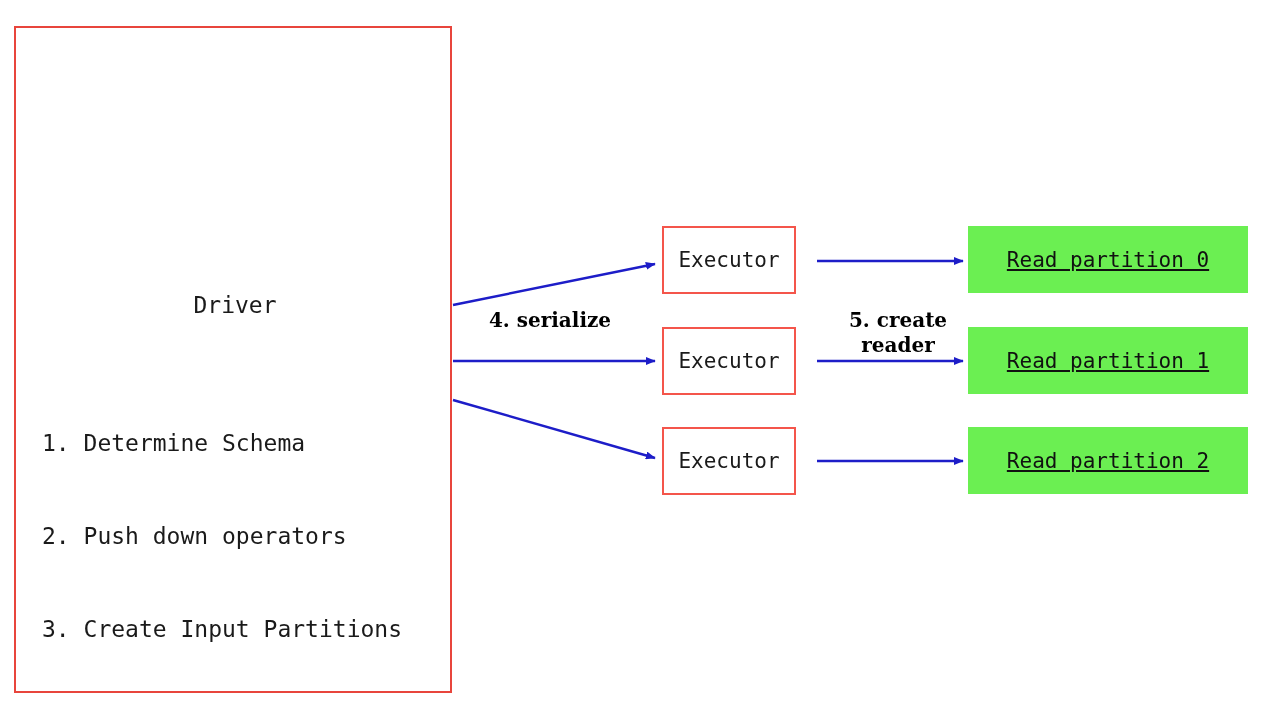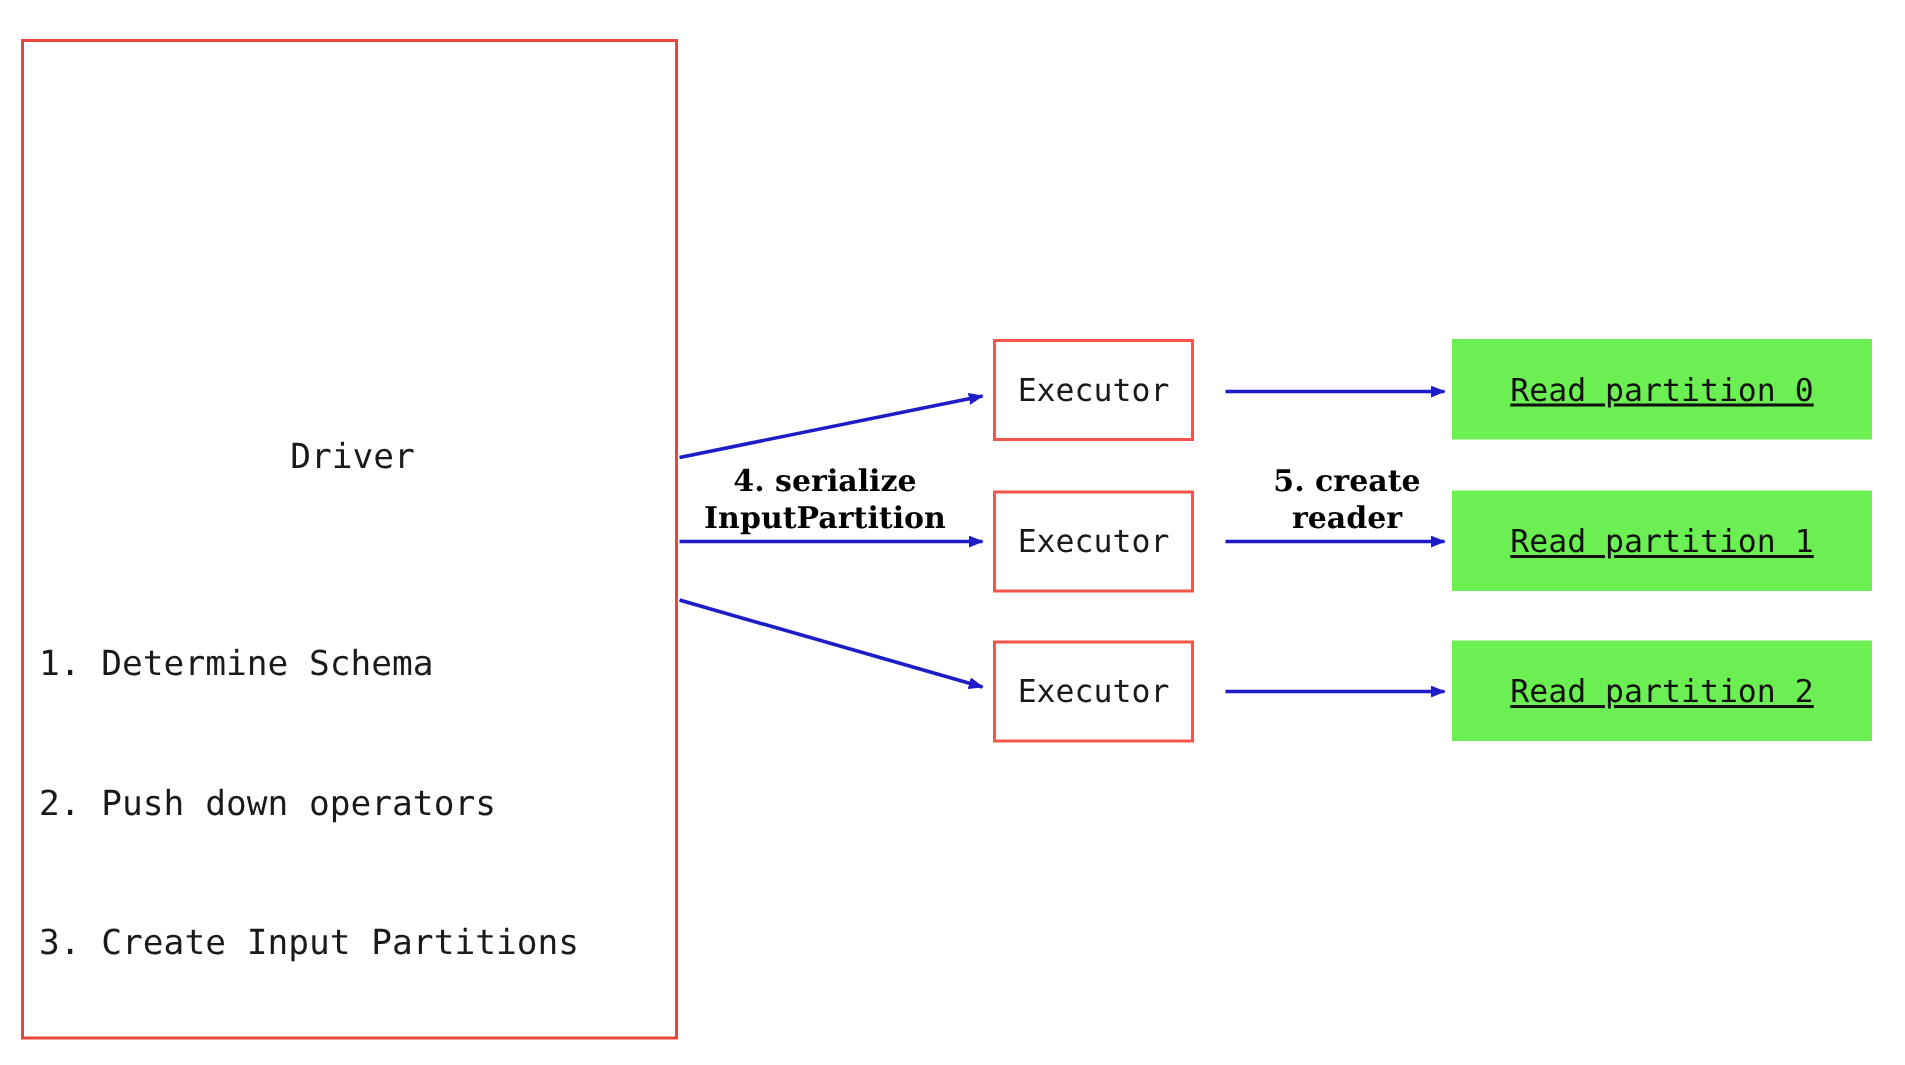--- a/index.html
+++ b/index.html
@@ -44,21 +44,21 @@
     width: 438px;
     text-align: center;
     font-family: "DejaVu Sans Mono", "Liberation Mono", monospace;
     font-size: 23px;
     color: #1a1a1a;
     letter-spacing: 0px;
     margin-top: 12px;
   }
   .driver-steps {
     position: absolute;
-    left: 10px;
+    left: 26px;
     top: 338px;
     width: 420px;
     font-family: "DejaVu Sans Mono", "Liberation Mono", monospace;
     font-size: 23px;
     line-height: 31px;
     color: #1a1a1a;
     white-space: pre;
   }
   .driver-step {
     display: block;
@@ -179,21 +179,20 @@
   </div>
   <div class="partition-box row2">
     <span class="partition-label">Read partition 1</span>
   </div>
   <div class="partition-box row3">
     <span class="partition-label">Read partition 2</span>
   </div>
 
   <div class="edge-label edge-label-serialize">
     <span class="edge-line">4. serialize</span>
-    <span class="edge-line">InputPartition</span>
   </div>
 
   <div class="edge-label edge-label-create">
     <span class="edge-line">5. create</span>
     <span class="edge-line">reader</span>
   </div>
 
 </div>
 
 </body></html>

